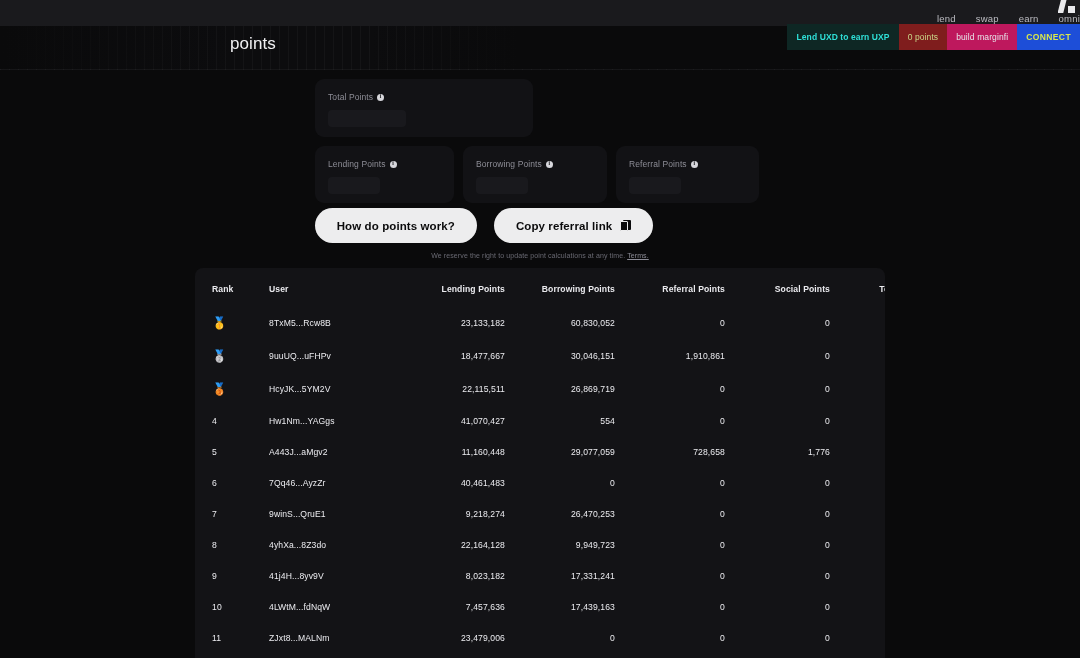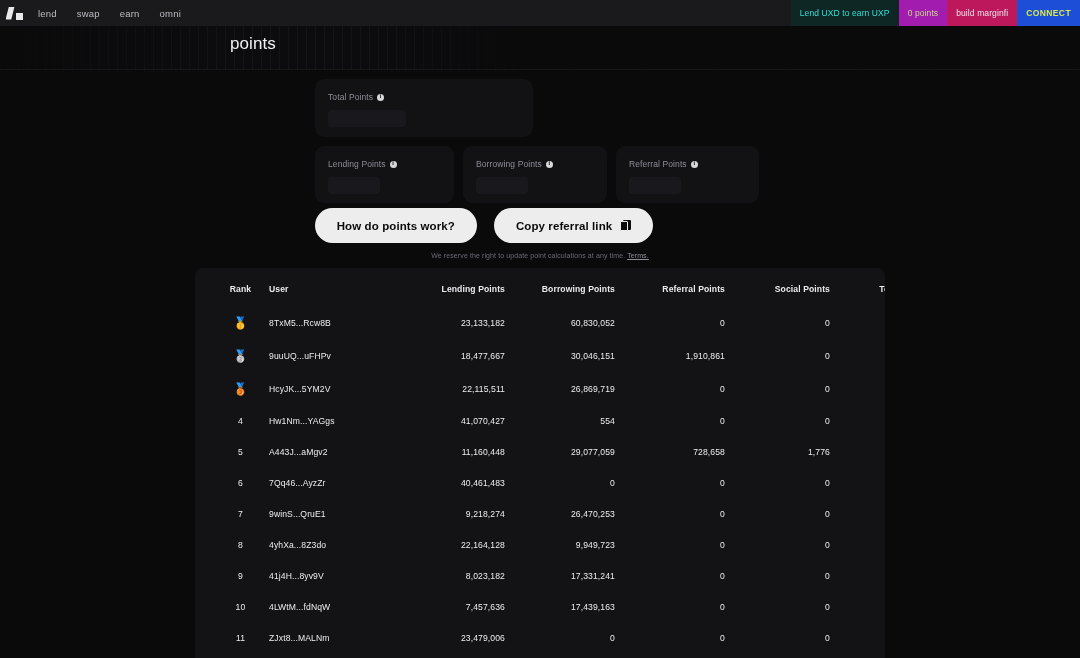--- a/index.html
+++ b/index.html
@@ -10,22 +10,23 @@
     font-family:"Liberation Sans", sans-serif;
     color:#e8e8ea;
     overflow:hidden;
   }
   #app { position:relative; width:1080px; height:658px; background:#0a0a0b; }
 
   
   .topnav {
     position:absolute; top:0; left:0; width:1080px; height:26px;
     background:#1a1a1d;
-    display:flex; align-items:center;
+    display:flex; align-items:flex-end;
     z-index:20;
+    flex-direction:column;
   }
   .logo-wrap { width:28px; height:26px; display:flex; align-items:center; justify-content:center; }
   .logo { width:17px; height:13px; position:relative; }
   .logo .l1 {
     position:absolute; left:0; top:0; width:9px; height:13px;
     background:#e9e9ec;
     clip-path:polygon(38% 0%, 100% 0%, 64% 100%, 0% 100%);
   }
   .logo .l2 { position:absolute; right:0; bottom:0; width:7px; height:7px; background:#e9e9ec; }
 
@@ -33,22 +34,22 @@
   .nav-left a {
     font-size:9.5px; color:#bcbcc2; text-decoration:none; letter-spacing:.2px;
   }
   .nav-right {
     margin-left:auto; display:flex; align-items:center; height:26px;
   }
   .nav-pill {
     height:26px; display:flex; align-items:center; padding:0 9px;
     font-size:8.5px; letter-spacing:.1px; white-space:nowrap;
   }
-  .pill-uxd { color:#2fe0d8; background:#0e2724; font-weight:400; }
-  .pill-points { color:#c9d98a; background:#a21caf; }
+  .pill-uxd { color:#2fe0d8; background:#0e2724; font-weight:700; }
+  .pill-points { color:#c9d98a; background:#7f1d1d; }
   .pill-build { color:#e6e6ea; background:#be185d; }
   .pill-connect { color:#dbe94a; background:#1d4ed8; font-weight:700; letter-spacing:.4px; }
 
   
   .header-band {
     position:absolute; top:26px; left:0; width:1080px; height:44px;
     background:
       repeating-linear-gradient(90deg,
         rgba(255,255,255,.030) 0px, rgba(255,255,255,.030) 1px,
         rgba(255,255,255,0) 1px, rgba(255,255,255,0) 9px),
@@ -132,21 +133,21 @@
     overflow:hidden;
   }
   table { width:100%; border-collapse:collapse; table-layout:fixed; }
   thead th {
     font-size:8.6px; font-weight:700; color:#eaeaee;
     padding:16px 0 12px 0; letter-spacing:.1px;
   }
   tbody td {
     font-size:8.6px; color:#ececf0; padding:10.5px 0; letter-spacing:.1px;
   }
-  th.c-rank, td.c-rank  { width:74px; text-align:center; padding-left:17px; }
+  th.c-rank, td.c-rank  { width:74px; text-align:left; padding-left:17px; }
   th.c-user, td.c-user  { width:134px; text-align:left; }
   th.c-num,  td.c-num   { text-align:right; }
   th.c-lend, td.c-lend  { width:108px; padding-right:6px; }
   th.c-borr, td.c-borr  { width:116px; padding-right:12px; }
   th.c-refr, td.c-refr  { width:106px; padding-right:8px; }
   th.c-soci, td.c-soci  { width:104px; padding-right:7px; }
   th.c-totl, td.c-totl  { width:108px; padding-right:16px; }
   td.c-rank .medal { font-size:12px; line-height:1; }
 </style>
 </head>

